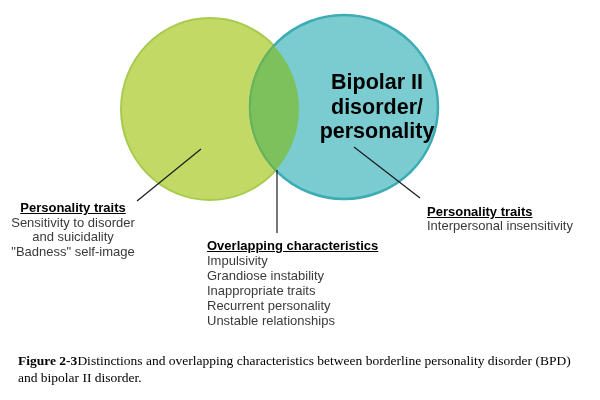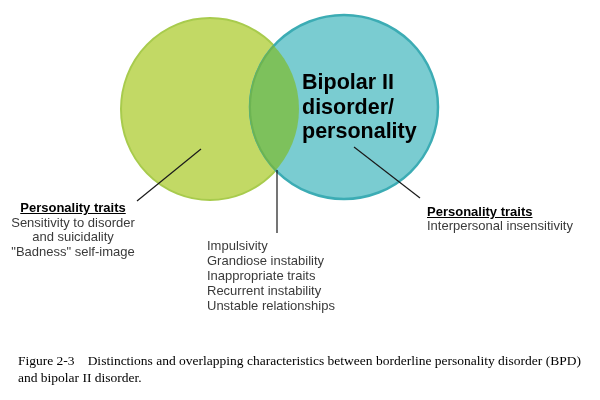--- a/index.html
+++ b/index.html
@@ -1,33 +1,33 @@
 <!DOCTYPE html>
 <html><head>
 <meta charset="utf-8">
 <style>
   html,body{margin:0;padding:0;background:#ffffff;}
   .stage{
     position:relative;width:600px;height:400px;background:#ffffff;overflow:hidden;
     font-family:"Liberation Sans",sans-serif;
   }
   .stage svg{position:absolute;left:0;top:0;}
-  .circle-label{position:absolute;color:#000;font-weight:bold;}
+  .circle-label{position:absolute;color:#000;font-weight:bold;text-align:center;}
   .bpd-label{left:150px;top:88px;width:110px;text-align:center;font-size:28px;letter-spacing:1px;}
   .bipolar-label{left:302px;top:70px;width:150px;font-size:21.5px;line-height:24.5px;}
   .ann{position:absolute;font-size:13px;line-height:14.5px;color:#3a3a3a;}
   .ann .ann-title{font-weight:bold;color:#000;text-decoration:underline;}
   .ann-left{left:8px;top:201px;width:130px;text-align:center;}
   .ann-mid{left:207px;top:238px;width:200px;line-height:15px;}
   .ann-right{left:427px;top:205px;width:160px;line-height:13.5px;}
   .caption{
     position:absolute;left:18px;top:352px;width:572px;
     font-family:"Liberation Serif",serif;font-size:13.5px;line-height:17px;color:#000;
   }
-  .caption .cap-label{font-weight:normal;margin-right:13px;}
+  .caption .cap-label{font-weight:bold;}
 </style>
 </head>
 <body>
 
 <div class="stage">
 
   <svg width="600" height="400" viewBox="0 0 600 400">
     <defs>
       <clipPath id="clipLeftCircle">
         <ellipse cx="210" cy="109" rx="89" ry="91"></ellipse>
@@ -53,24 +53,25 @@
   </div>
 
   <div class="ann ann-left">
     <div class="ann-title">Personality traits</div>
     <div class="ann-line">Sensitivity to disorder</div>
     <div class="ann-line">and suicidality</div>
     <div class="ann-line">"Badness" self-image</div>
   </div>
 
   <div class="ann ann-mid">
+    <div class="ann-title">Overlapping characteristics</div>
     <div class="ann-line">Impulsivity</div>
     <div class="ann-line">Grandiose instability</div>
     <div class="ann-line">Inappropriate traits</div>
-    <div class="ann-line">Recurrent instability</div>
+    <div class="ann-line">Recurrent personality</div>
     <div class="ann-line">Unstable relationships</div>
   </div>
 
   <div class="ann ann-right">
     <div class="ann-title">Personality traits</div>
     <div class="ann-line">Interpersonal insensitivity</div>
   </div>
 
   <div class="caption">
     <span class="cap-label">Figure 2-3</span><span class="cap-text">Distinctions and overlapping characteristics between borderline personality disorder (BPD) and bipolar II disorder.</span>

